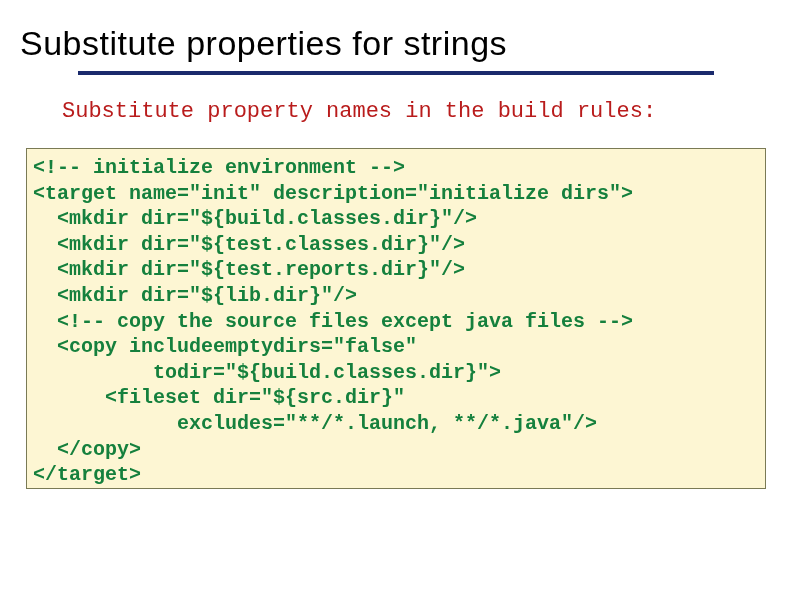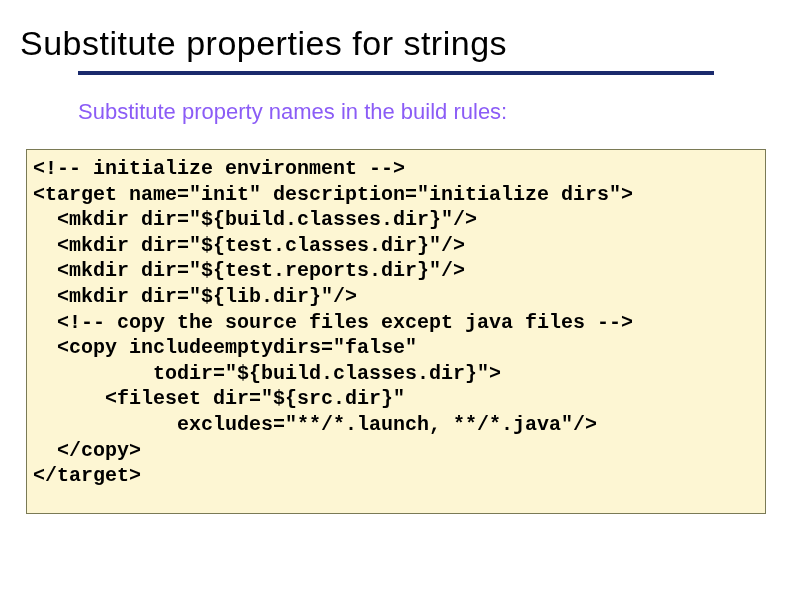--- a/index.html
+++ b/index.html
@@ -20,35 +20,35 @@
     text-align: left;
     margin: 0 0 8px 0;
     letter-spacing: 0.5px;
   }
   .rule {
     border: none;
     border-top: 4px solid #1a2a6c;
     margin: 0 58px 24px 58px;
   }
   .subtitle {
-    font-family: Liberation Sans, sans-serif;
+    font-family: Liberation Mono, monospace;
     font-size: 22px;
-    color: #8b5cf6;
-    margin-left: 58px;
+    color: #b91c1c;
+    margin-left: 42px;
     margin-bottom: 24px;
   }
   .codeblock {
     background: #fdf6d3;
     border: 1px solid #7a7a55;
     margin: 0 6px;
-    padding: 6px 6px 24px 6px;
+    padding: 6px 6px 0 6px;
     font-family: "Courier New", Courier, monospace;
     font-size: 20px;
     font-weight: bold;
-    color: #000000;
+    color: #15803d;
     line-height: 1.28;
     white-space: pre;
     overflow: hidden;
   }
 </style>
 </head>
 <body>
 
 <div class="slide">
   <h1 class="title">Substitute properties for strings</h1>

